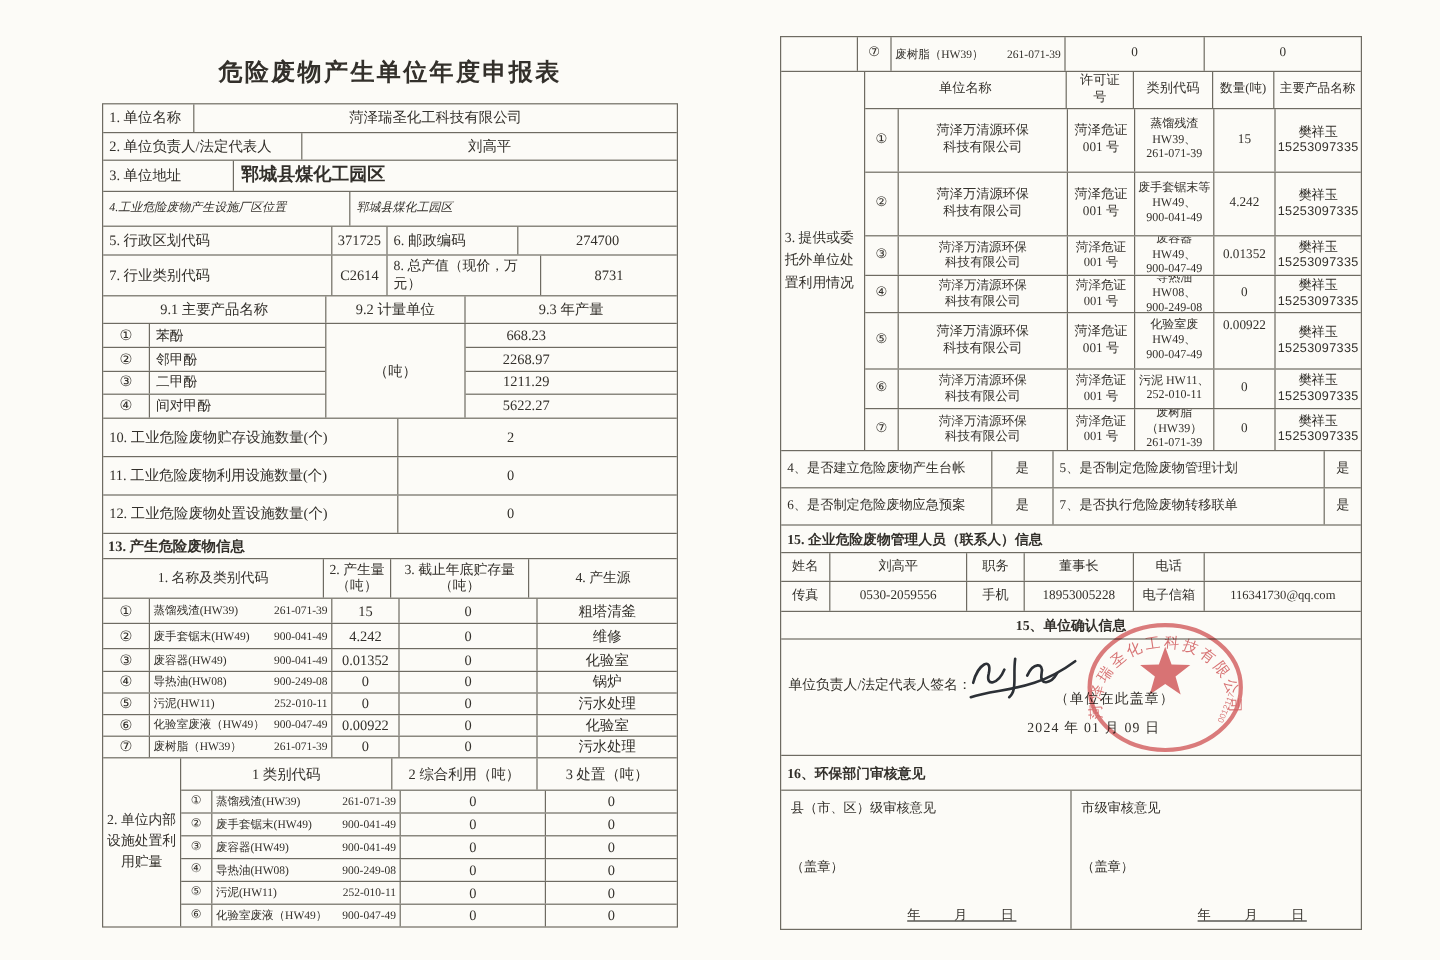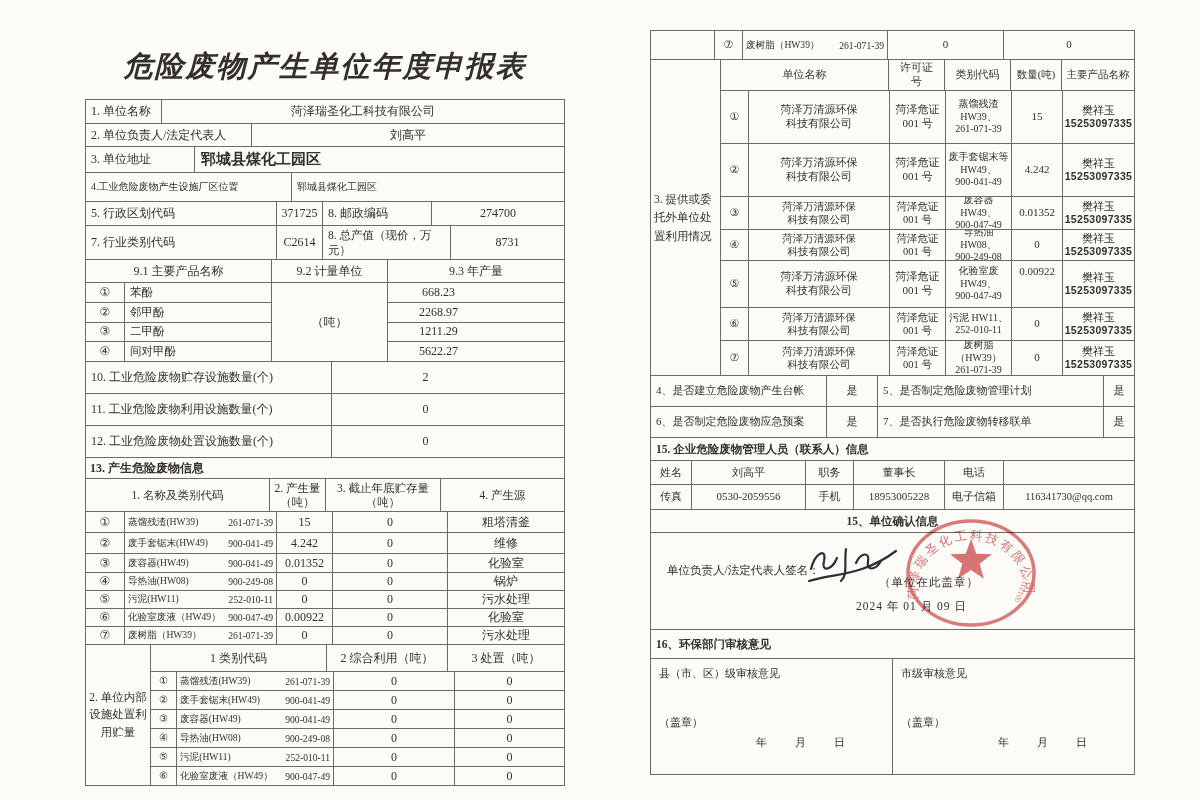--- a/index.html
+++ b/index.html
@@ -13,25 +13,25 @@
   .tb > .r + .r, .stack > div + div{border-top:1px solid var(--bc);}
   .c{display:flex;align-items:center;justify-content:center;text-align:center;
      border-left:1px solid var(--bc);overflow:hidden;line-height:1.25;}
   .r > .c:first-child{border-left:none;}
   .lab{justify-content:flex-start;text-align:left;padding:0 5px;}
   .pre{white-space:pre-line;}
 
   
   .p1{left:85px;top:47px;width:480px;}
   .p1-title{font-family:"Liberation Sans","DejaVu Sans",sans-serif;font-weight:bold;
-            font-size:29px;text-align:center;letter-spacing:2px;margin:0 0 12px 0;font-style:italic;}
+            font-size:20px;text-align:center;letter-spacing:2px;margin:0 0 12px 0;}
   .p1-year{font-size:13px;text-align:center;margin-bottom:13px;letter-spacing:1px;}
   .p1 .tb{font-size:12px;}
   .f3v{font-size:15px;justify-content:flex-start;padding-left:6px;}
-  .f4{font-size:10px;}
+  .f4{font-size:10px;font-style:italic;}
   
   .pb{display:flex;height:78px;}
   .pcol{display:flex;flex-direction:column;}
   .sr{flex:1;display:flex;align-items:center;}
   .pcol .sr + .sr{border-top:1px solid var(--bc);}
   .sr .no{width:38px;display:flex;align-items:center;justify-content:center;}
   .sr .nm{flex:1;border-left:1px solid var(--bc);padding-left:5px;align-self:stretch;display:flex;align-items:center;font-size:11.5px;}
   .sr .ov{flex:1;display:flex;align-items:center;justify-content:center;padding-right:75px;}
   
   .s13-title{height:20px;display:flex;align-items:center;padding-left:4px;font-weight:bold;font-size:12px;}
@@ -48,37 +48,37 @@
   .p2 > div + div{border-top:1px solid var(--bc);}
   .carry{display:flex;margin-left:63px;border-left:1px solid var(--bc);height:28px;}
   .carry .nc{width:138px;border-left:1px solid var(--bc);display:flex;justify-content:space-between;
              align-items:center;font-size:9.6px;padding:0 3px;}
   .ext{display:flex;}
   .ext-label{width:63px;border-right:1px solid var(--bc);display:flex;align-items:center;justify-content:center;
              text-align:left;font-size:11.5px;padding:2px 3px;line-height:1.6;}
   .ext-inner{flex:1;}
   .ext-inner .r + .r{border-top:1px solid var(--bc);}
   .cat{font-size:10px;}
-  .phone{font-family:"Liberation Sans","DejaVu Sans",sans-serif;font-size:10.5px;font-weight:bold;letter-spacing:.3px;}
+  .phone{font-family:"Liberation Sans","DejaVu Sans",sans-serif;font-size:10.5px;font-weight:normal;letter-spacing:.3px;}
   .sec-title{display:flex;align-items:center;padding-left:5px;font-weight:bold;font-size:11.5px;}
   
   .s15-body{position:relative;height:96px;font-size:11.5px;}
   .stmt{position:absolute;top:5px;left:6px;}
-  .sign-label{position:absolute;top:30px;left:16px;}
+  .sign-label{position:absolute;top:30px;left:6px;}
   .stamp-note{position:absolute;top:42px;left:228px;letter-spacing:1px;}
   .cdate{position:absolute;top:66px;left:205px;letter-spacing:1px;}
   .sig{position:absolute;left:150px;top:2px;}
   .seal{position:absolute;left:246px;top:-22px;mix-blend-mode:multiply;opacity:.85;}
   
   .rev{display:flex;height:115px;}
   .rev-cell{position:relative;flex:1;}
   .rev-cell + .rev-cell{border-left:1px solid var(--bc);}
   .rev-title{position:absolute;top:7px;left:8px;}
   .rev-stamp{position:absolute;top:56px;left:8px;}
-  .rev-date{position:absolute;bottom:24px;right:45px;letter-spacing:2px;}
+  .rev-date{position:absolute;bottom:4px;right:45px;letter-spacing:2px;text-decoration:underline;}
 </style>
 </head>
 <body>
 
 <div class="canvas">
 
   <div class="page p1">
     <div class="p1-title">危险废物产生单位年度申报表</div>
 
     <div class="tb stack">
@@ -95,21 +95,21 @@
         <div class="c lab" style="width:98px">3. 单位地址</div>
         <div class="c f3v" style="flex:1;font-weight:bold">郓城县煤化工园区</div>
       </div>
       <div class="r f4" style="height:28px">
         <div class="c lab" style="width:195px">4.工业危险废物产生设施厂区位置</div>
         <div class="c lab" style="flex:1">郓城县煤化工园区</div>
       </div>
       <div class="r" style="height:23px">
         <div class="c lab" style="width:180px">5. 行政区划代码</div>
         <div class="c" style="width:45px">371725</div>
-        <div class="c lab" style="width:98px">8. 邮政编码</div>
+        <div class="c lab" style="width:98px">6. 邮政编码</div>
         <div class="c" style="flex:1">274700</div>
       </div>
       <div class="r" style="height:33px">
         <div class="c lab" style="width:180px">7. 行业类别代码</div>
         <div class="c" style="width:45px">C2614</div>
         <div class="c lab" style="width:117px;font-size:11.5px">8. 总产值（现价，万元）</div>
         <div class="c" style="flex:1">8731</div>
       </div>
 
       <div class="r" style="height:22px">

